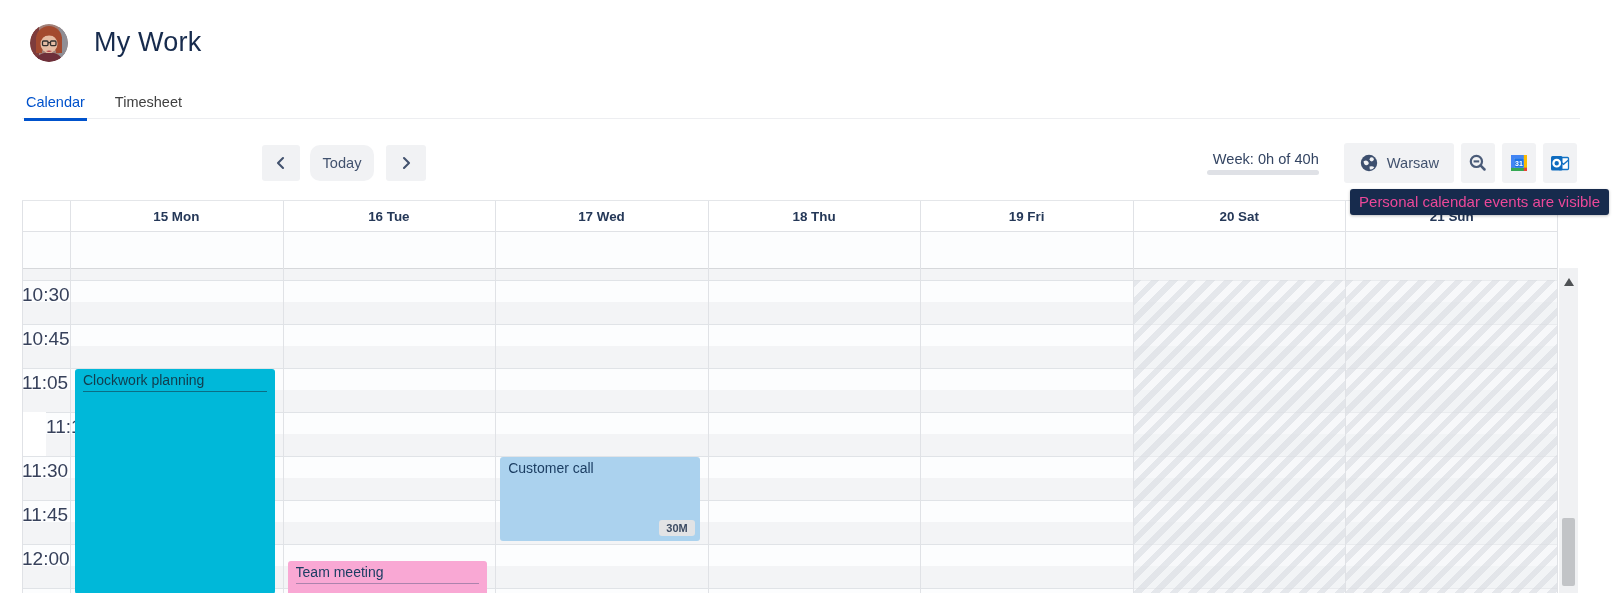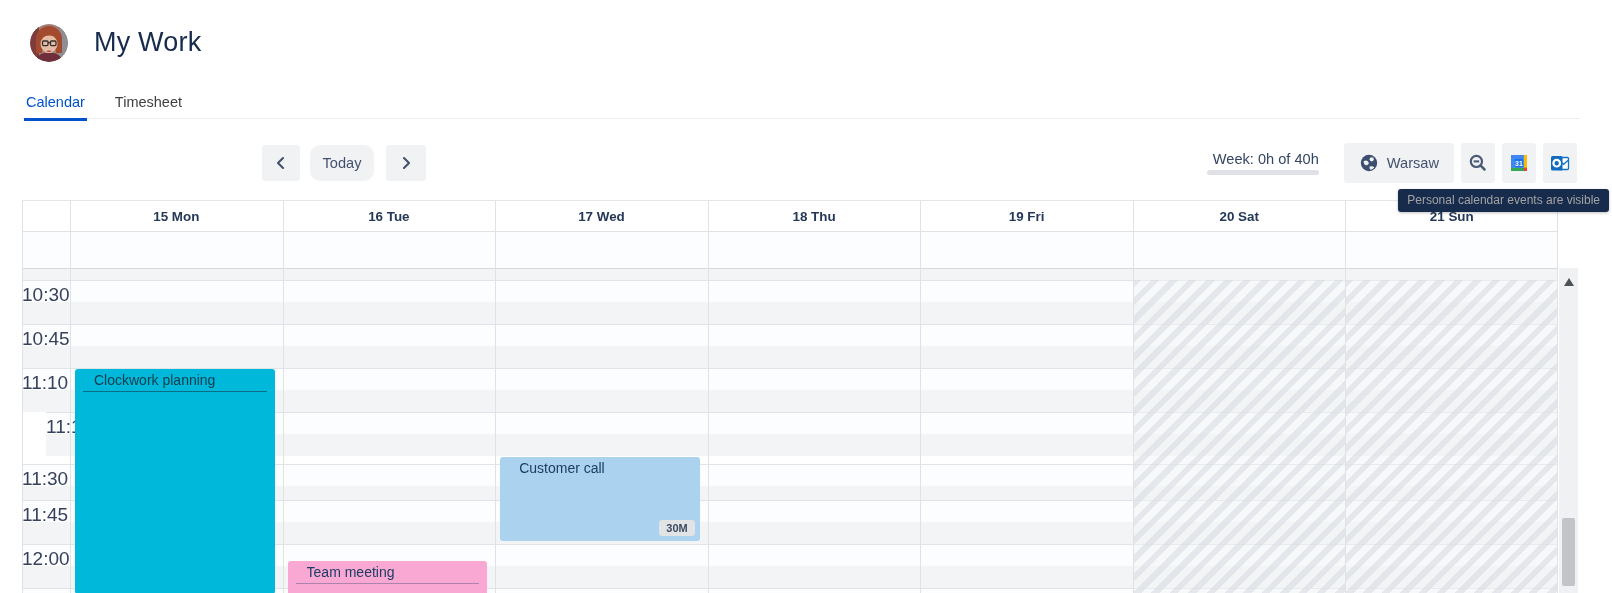--- a/index.html
+++ b/index.html
@@ -26,40 +26,40 @@
 
   .right-bar{position:absolute;top:145px;right:35px;height:36px;display:flex;align-items:center;gap:7px;}
   .week-box{display:flex;flex-direction:column;align-items:flex-end;margin-right:18px;}
   .week-text{font-size:14.6px;color:#344563;white-space:nowrap;}
   .week-bar{margin-top:3px;width:112px;height:5px;border-radius:2.5px;background:#dfe1e6;}
   .rbtn{position:static;height:40px;}
   .tz-btn{padding:0 15px;gap:8px;}
   .icon-btn{width:34px;}
 
   
-  .tooltip{position:absolute;top:189px;right:3px;background:#172b4d;color:#a3a3a3;font-size:12px;
+  .tooltip{position:absolute;top:189px;right:3px;background:#172b4d;color:#ec4899;font-size:15px;
            padding:4px 9px 5px;border-radius:3px;white-space:nowrap;z-index:30;box-shadow:0 1px 3px rgba(0,0,0,.25);}
 
   
   .cal-wrapper{position:absolute;left:22px;top:200px;width:1536px;height:446px;border-top:1px solid #e4e6e9;}
   .day-header-row{display:flex;height:31px;align-items:center;border-bottom:1px solid #e0e2e6;background:#fff;}
   .gutter-spacer{width:48px;flex:none;}
   .day-head{flex:1;text-align:center;font-size:13.4px;font-weight:700;color:#253858;}
   .allday-row{display:flex;height:37px;border-bottom:1px solid #d6d8db;background:#fcfdfe;}
   .allday-cell{flex:1;}
   .cal-body{position:relative;height:324px;overflow:hidden;}
   .sliver{position:absolute;left:0;right:0;top:0;height:11px;background:#f3f4f6;}
   .time-row{position:absolute;left:0;width:100%;height:44px;border-top:1px solid #e0e3e7;
             background:linear-gradient(to bottom,#fcfdfe 0px,#fcfdfe 21px,#f3f4f6 21px,#f3f4f6 43px);}
   .time-label{position:absolute;left:0;top:3px;width:41px;text-align:center;font-size:19px;color:#37415b;}
   .weekend-overlay{position:absolute;top:11px;bottom:0;pointer-events:none;
       background:repeating-linear-gradient(135deg,rgba(214,217,223,.55) 0 6px,rgba(214,217,223,0) 6px 13px),rgba(242,243,245,.5);}
   .vline{position:absolute;top:0;width:1px;height:100%;background:#e0e2e6;z-index:5;}
 
-  .event{position:absolute;border-radius:3px;z-index:10;padding:3px 19px;font-size:14px;overflow:hidden;cursor:pointer;}
+  .event{position:absolute;border-radius:3px;z-index:10;padding:3px 8px;font-size:14px;overflow:hidden;cursor:pointer;}
   .ev-cyan{color:#123c4d;}
   .ev-blue{color:#1c3e63;}
   .ev-title{white-space:nowrap;overflow:hidden;}
   .ev-underline{position:absolute;left:8px;right:8px;top:22px;height:1px;}
   .ev-cyan .ev-underline{background:rgba(18,60,77,.6);}
   .ev-blue .ev-underline{background:rgba(28,62,99,.35);}
   .ev-badge{position:absolute;right:5px;bottom:5px;background:#e2e3e5;color:#3c4b63;
             font-size:11px;font-weight:700;padding:2px 7px;border-radius:3px;}
 
   
@@ -188,26 +188,26 @@
       </div>
     <div class="cal-body" id="cal-body">
       <div class="sliver"></div>
     <div class="time-row" style="top: 11px;">
           <span class="time-label">10:30</span>
         </div>
         <div class="time-row" style="top: 55px;">
           <span class="time-label">10:45</span>
         </div>
         <div class="time-row" style="top: 99px;">
-          <span class="time-label">11:10</span>
+          <span class="time-label">11:05</span>
         </div>
         <div class="time-row" style="top: 143px; margin-left: 24px;">
           <span class="time-label">11:15</span>
         </div>
-        <div class="time-row" style="top: 187px; margin-top: 8px;">
+        <div class="time-row" style="top: 187px;">
           <span class="time-label">11:30</span>
         </div>
         <div class="time-row" style="top: 231px;">
           <span class="time-label">11:45</span>
         </div>
         <div class="time-row" style="top: 275px;">
           <span class="time-label">12:00</span>
         </div>
         <div class="time-row" style="top: 319px;">
           <span class="time-label">12:15</span>

